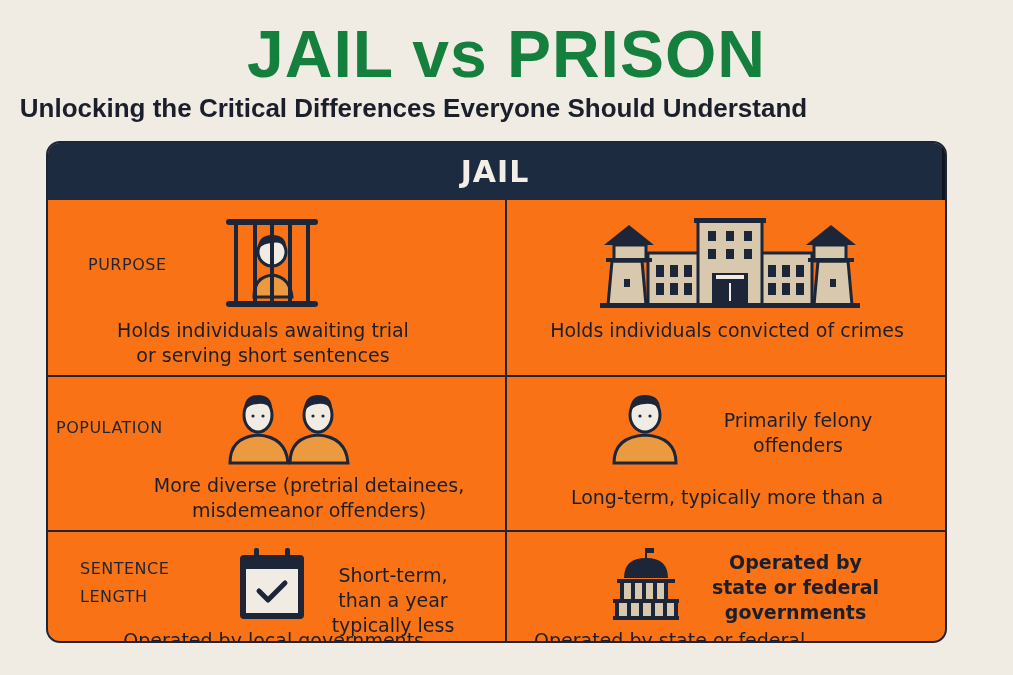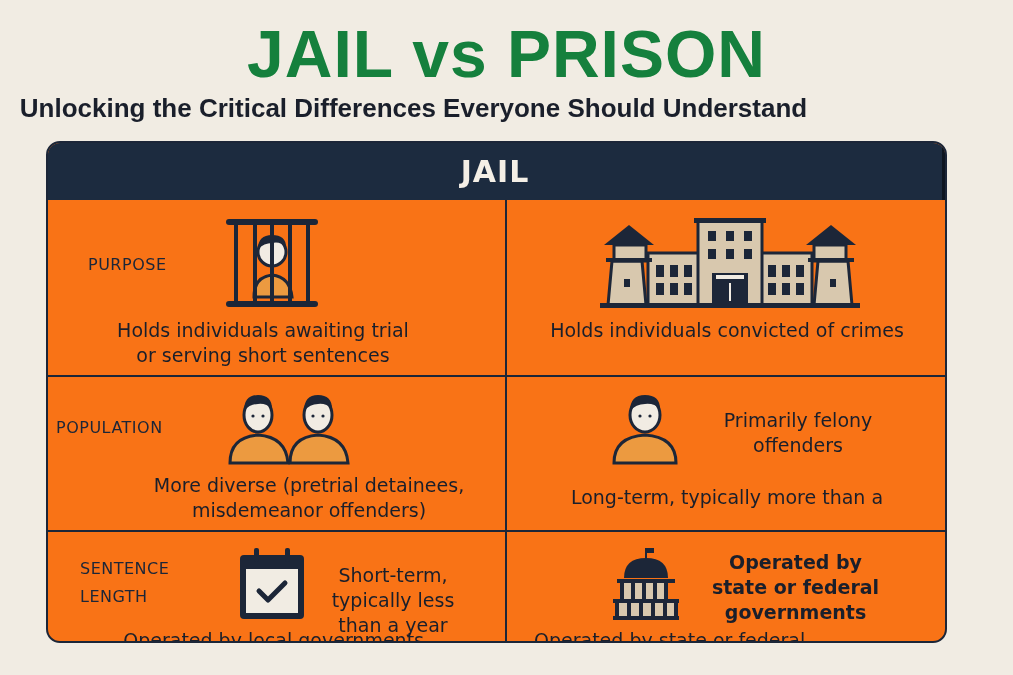--- a/index.html
+++ b/index.html
@@ -159,22 +159,22 @@
   </div>
   <svg style="left:190px;top:404px;" width="68" height="74" viewBox="0 0 68 74">
     <rect x="2" y="8" width="64" height="64" rx="4" fill="#1c2638"></rect>
     <rect x="8" y="22" width="52" height="44" fill="#f1ece3"></rect>
     <rect x="16" y="1" width="5" height="14" rx="2" fill="#1c2638"></rect>
     <rect x="47" y="1" width="5" height="14" rx="2" fill="#1c2638"></rect>
     <path d="M21 44 L30 53 L47 36" stroke="#1c2638" stroke-width="5" fill="none" stroke-linecap="round" stroke-linejoin="round"></path>
   </svg>
   <div class="txt" style="left:270px;width:150px;top:420px;">
     <div>Short-term,</div>
+    <div>than a year</div>
     <div>typically less</div>
-    <div>than a year</div>
   </div>
   <div class="txt" style="left:40px;width:336px;top:485px;text-align:right;">Operated by local governments</div>
 
   <svg style="left:563px;top:405px;" width="70" height="72" viewBox="0 0 70 72">
     <g fill="#1c2638">
       <rect x="34" y="0" width="2" height="12"></rect>
       <rect x="35" y="0" width="8" height="5"></rect>
       <path d="M13 30 Q13 10 35 10 Q57 10 57 30 Z"></path>
       <rect x="6" y="31" width="58" height="4"></rect>
       <rect x="9" y="35" width="4" height="18"></rect>

